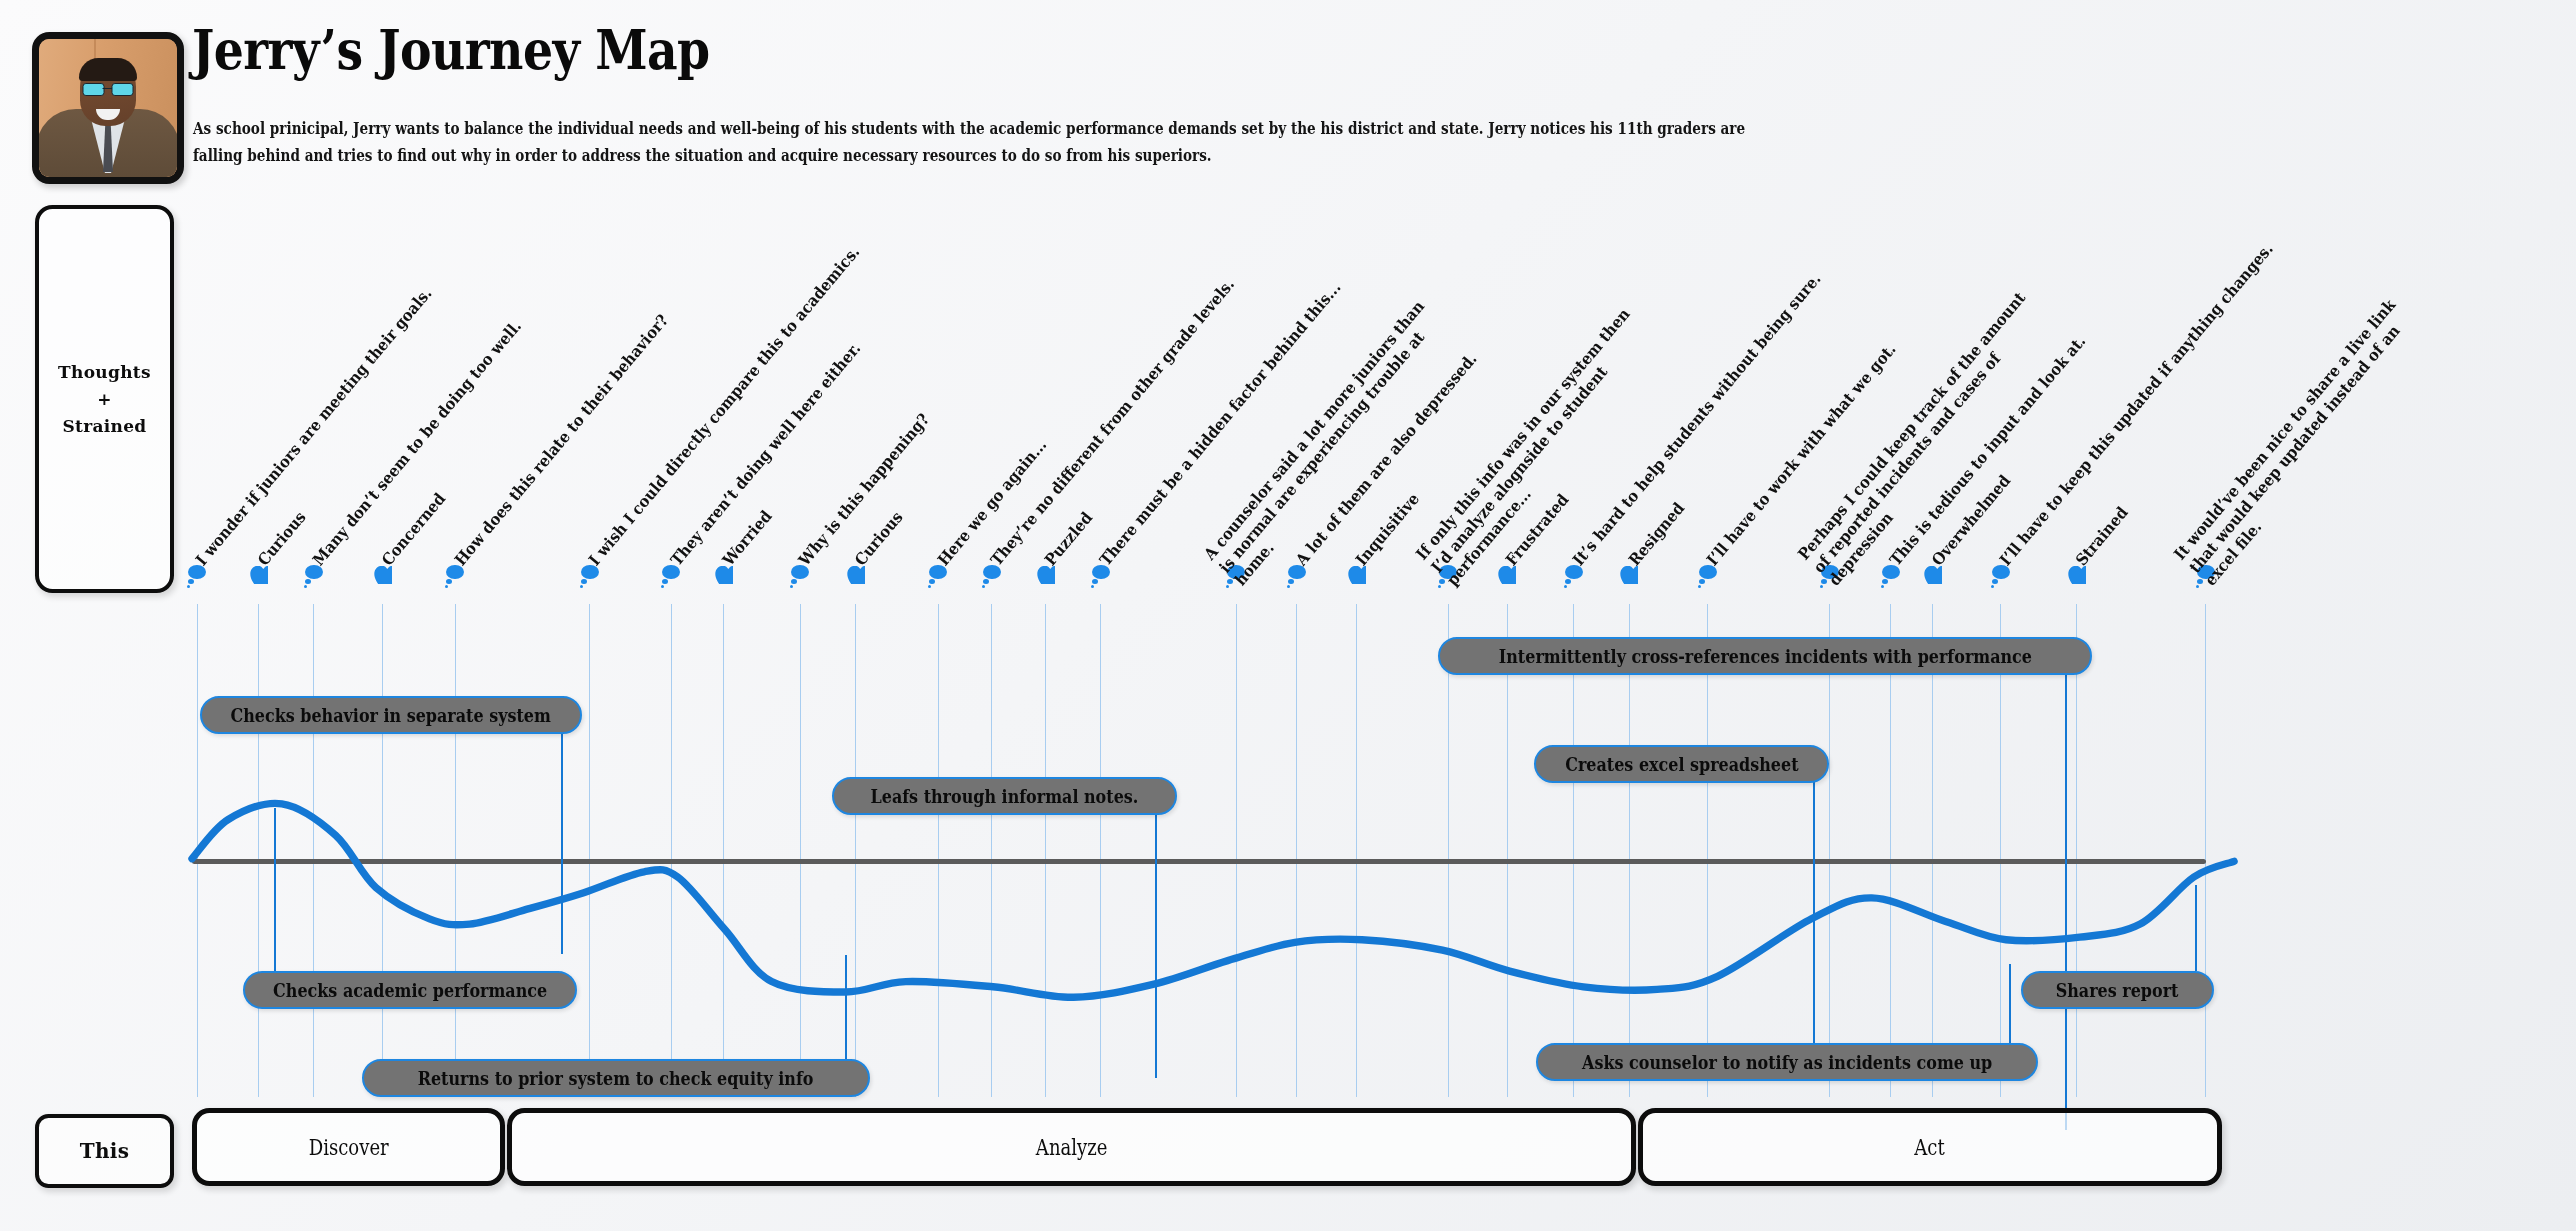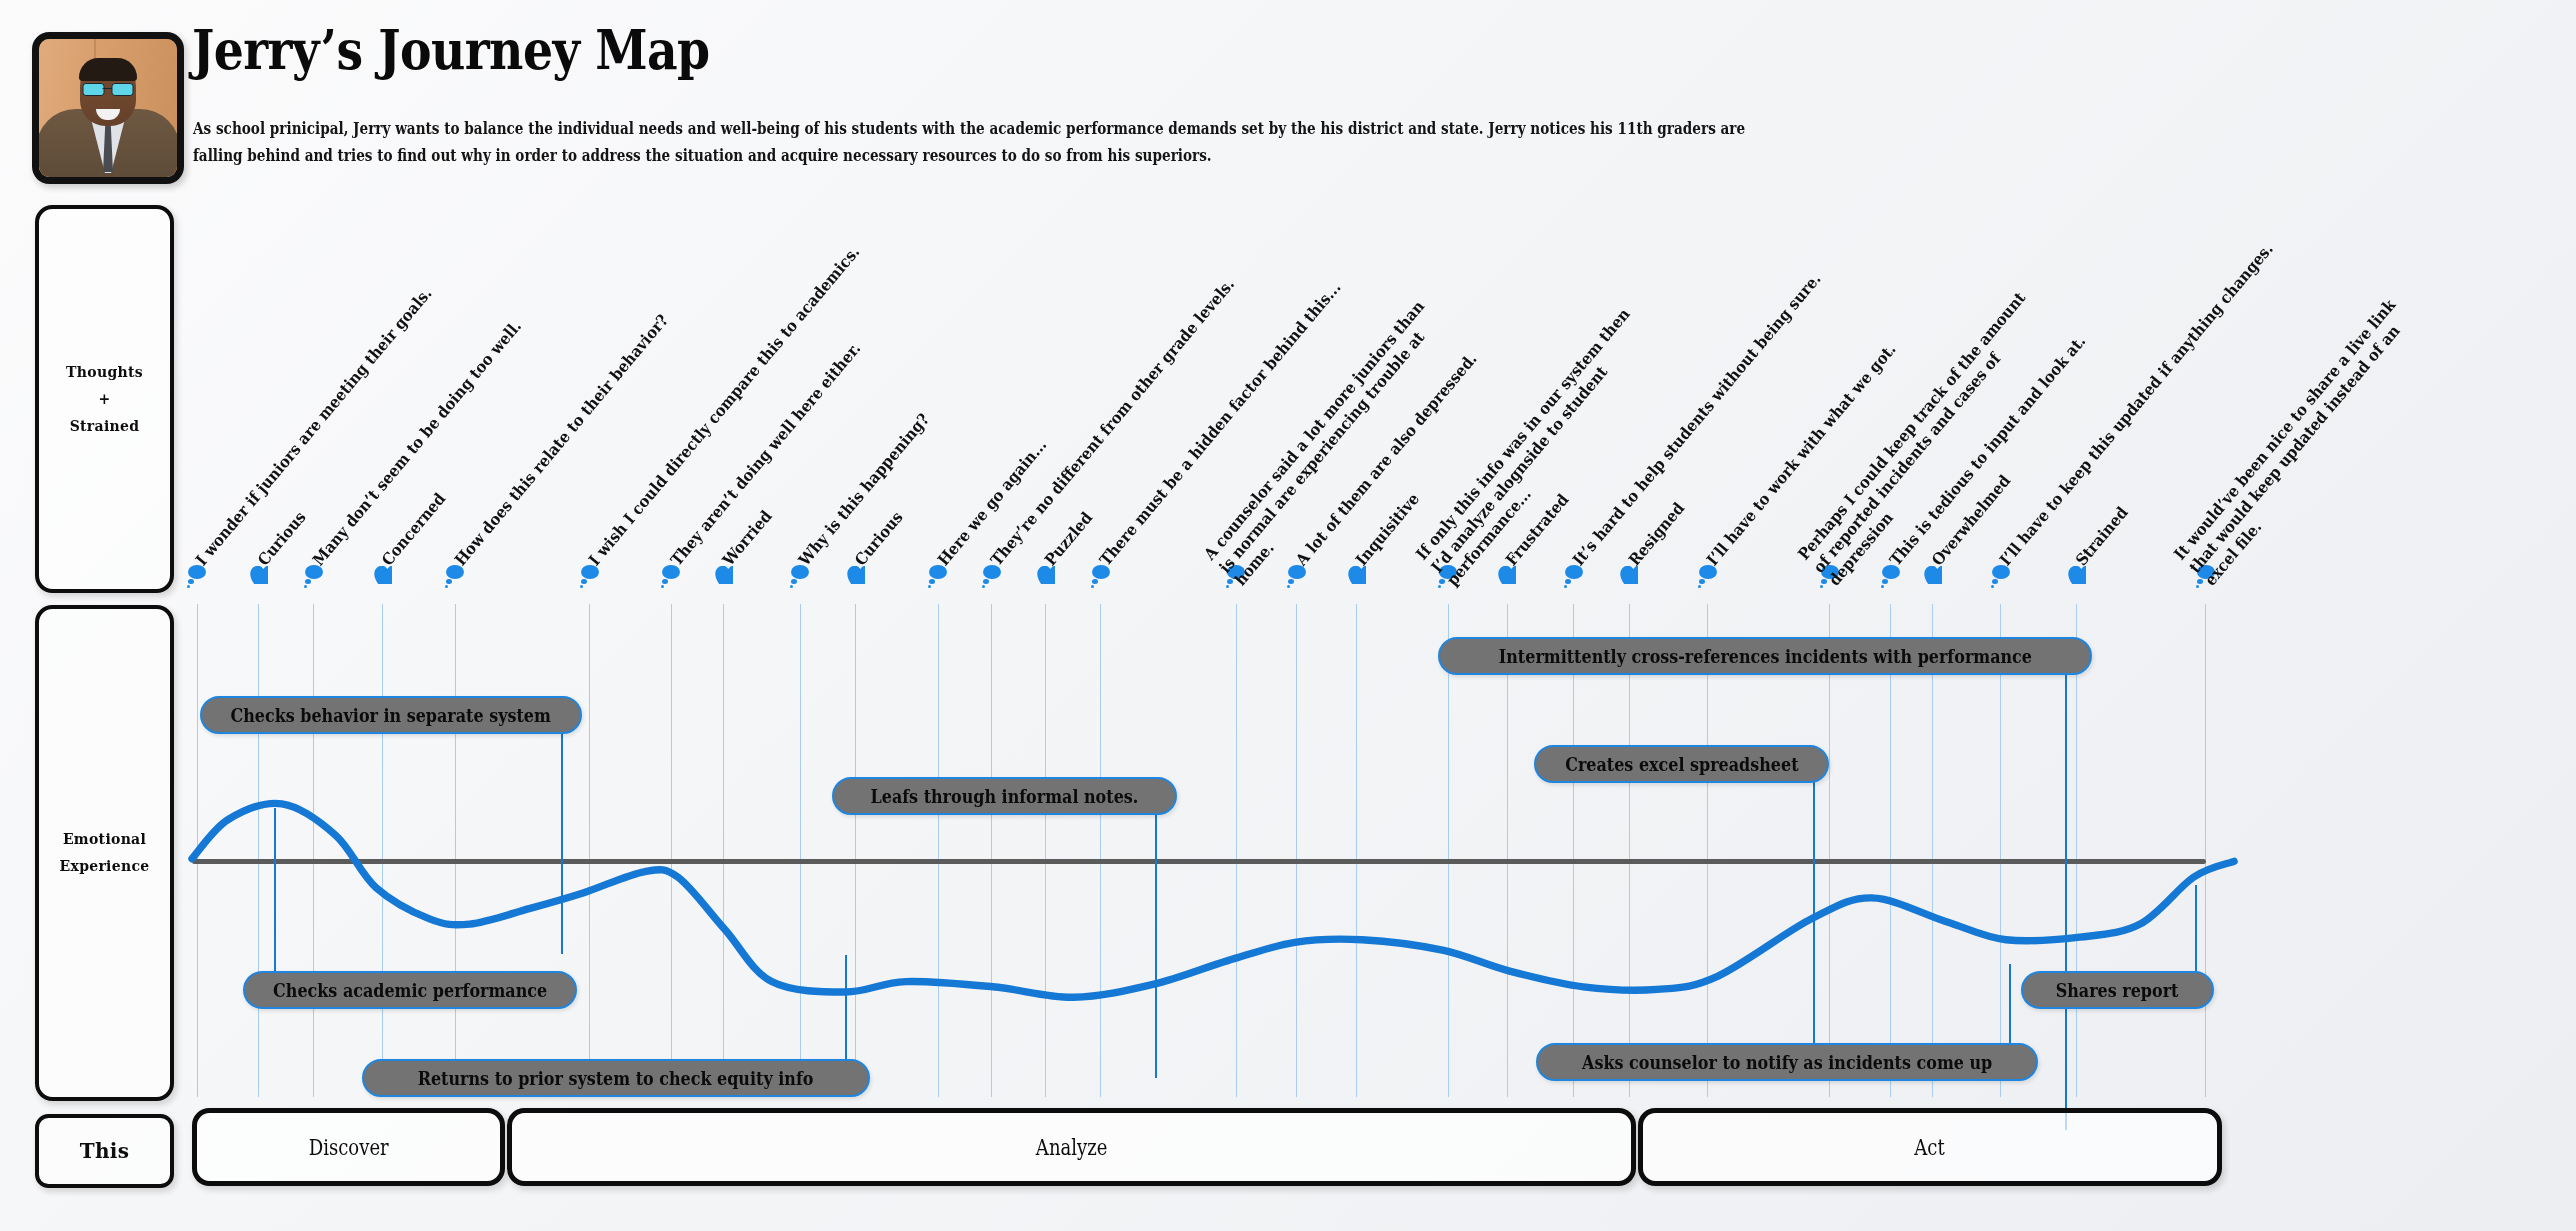--- a/index.html
+++ b/index.html
@@ -57,21 +57,21 @@
 
   
   .rail{
     position:absolute;border:4.7px solid #0d0d0d;border-radius:17.4px;
     background:rgba(255,255,255,.62);
     box-shadow:2.7px 3.4px 6px rgba(0,0,0,.14);
     display:flex;align-items:center;justify-content:center;text-align:center;
   }
   .rail span{
     font-family:"DejaVu Serif", serif;font-weight:700;
-    font-size:14px;line-height:27px;letter-spacing:0.3px;color:#0d0d0d;
+    font-size:17px;line-height:27px;letter-spacing:0.3px;color:#0d0d0d;
   }
   #rail-thoughts{left:35px;top:205px;width:131px;height:380px;}
   #rail-emotional{left:35px;top:605px;width:131px;height:488px;}
   #rail-phase{left:35px;top:1114px;width:131px;height:66px;border-radius:13.4px;}
   #rail-phase span{font-size:20px;}
 
   
   .phase{
     position:absolute;top:1108px;height:68px;
     border:5.4px solid #0c0c0c;border-radius:17.4px;
@@ -148,26 +148,20 @@
   <div class="page-desc">As school prinicipal, Jerry wants to balance the individual needs and well-being of his students with the academic performance demands set by the his district and state. Jerry notices his 11th graders are falling behind and tries to find out why in order to address the situation and acquire necessary resources to do so from his superiors.</div>
 
   <div class="rail" id="rail-thoughts">
     <span>
       <em style="font-style:normal">Thoughts</em><br>
       <em style="font-style:normal">+</em><br>
       <em style="font-style:normal">Strained</em>
     </span>
   </div>
 
-  <div class="rail" id="rail-emotional">
-    <span>
-      <em style="font-style:normal">Emotional</em><br>
-      <em style="font-style:normal">Experience</em>
-    </span>
-  </div>
 
   <div class="rail" id="rail-phase">
     <span>This</span>
   </div>
 
   <div id="tf-layer">
       <div class="tick" style="left: 197px;"></div>
       <div class="icon" style="left: 187px; top: 565px;">
         <div class="bub-main"></div>
         <div class="bub-d1"></div>

